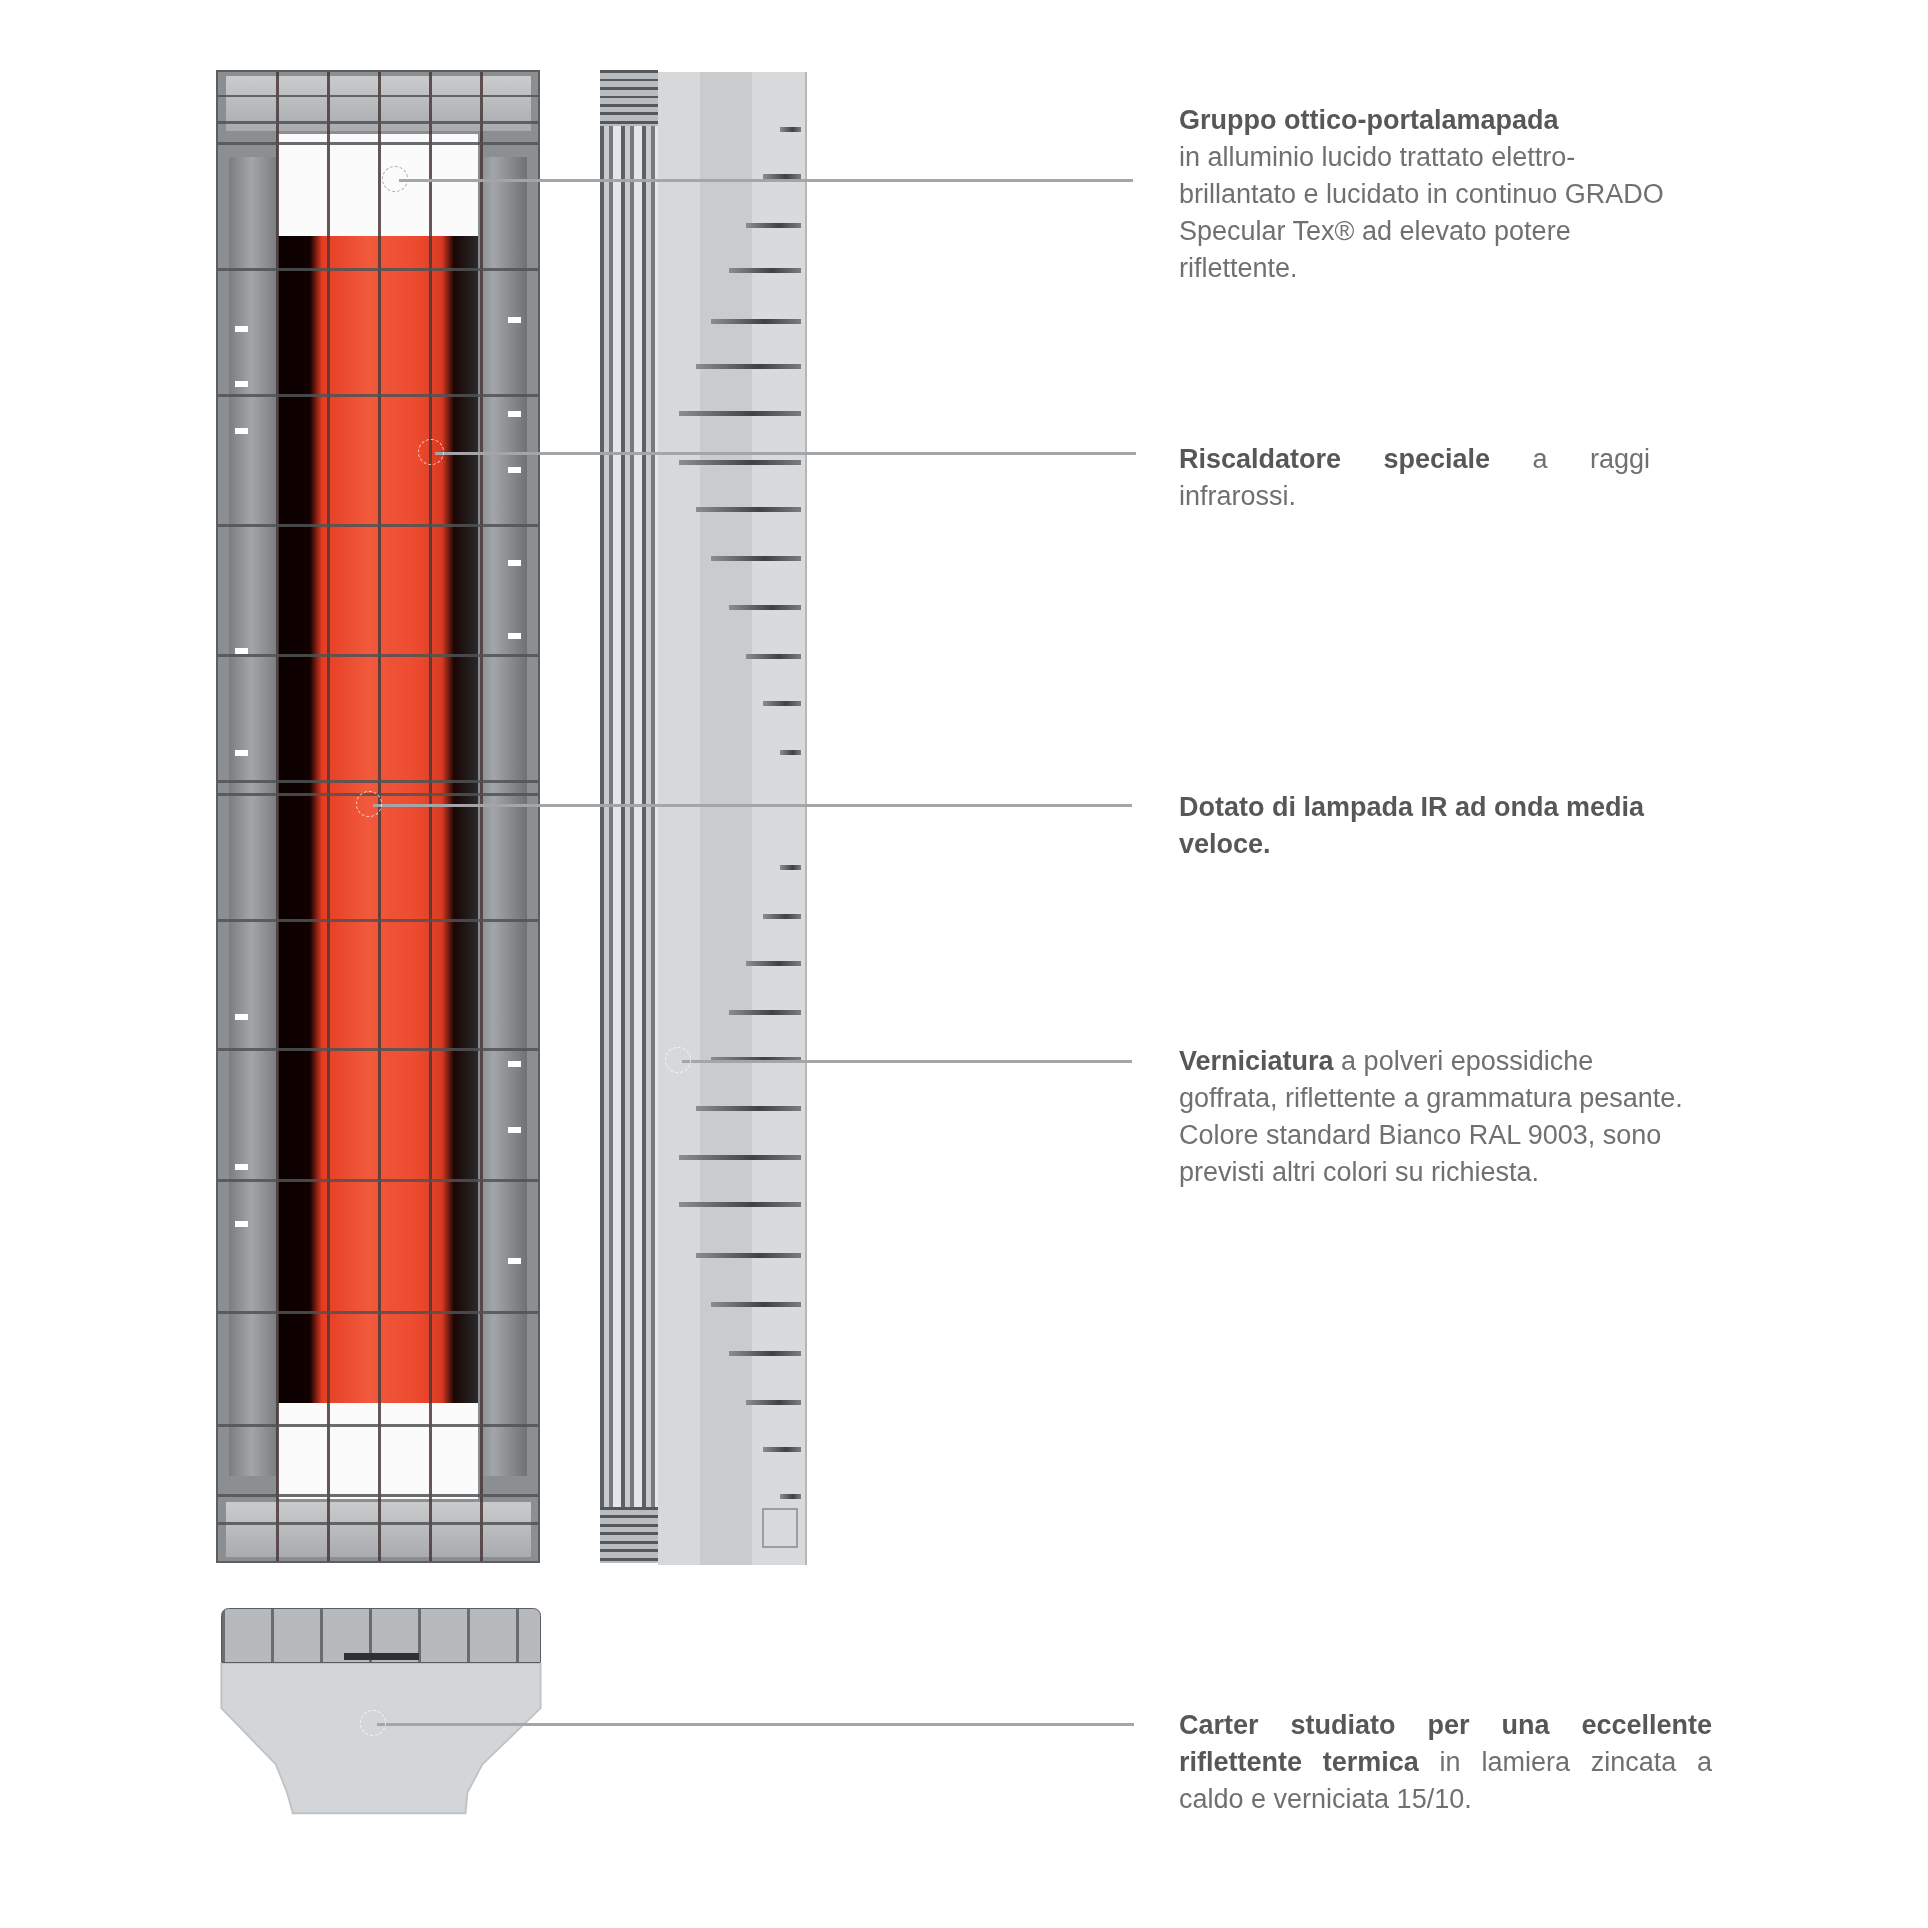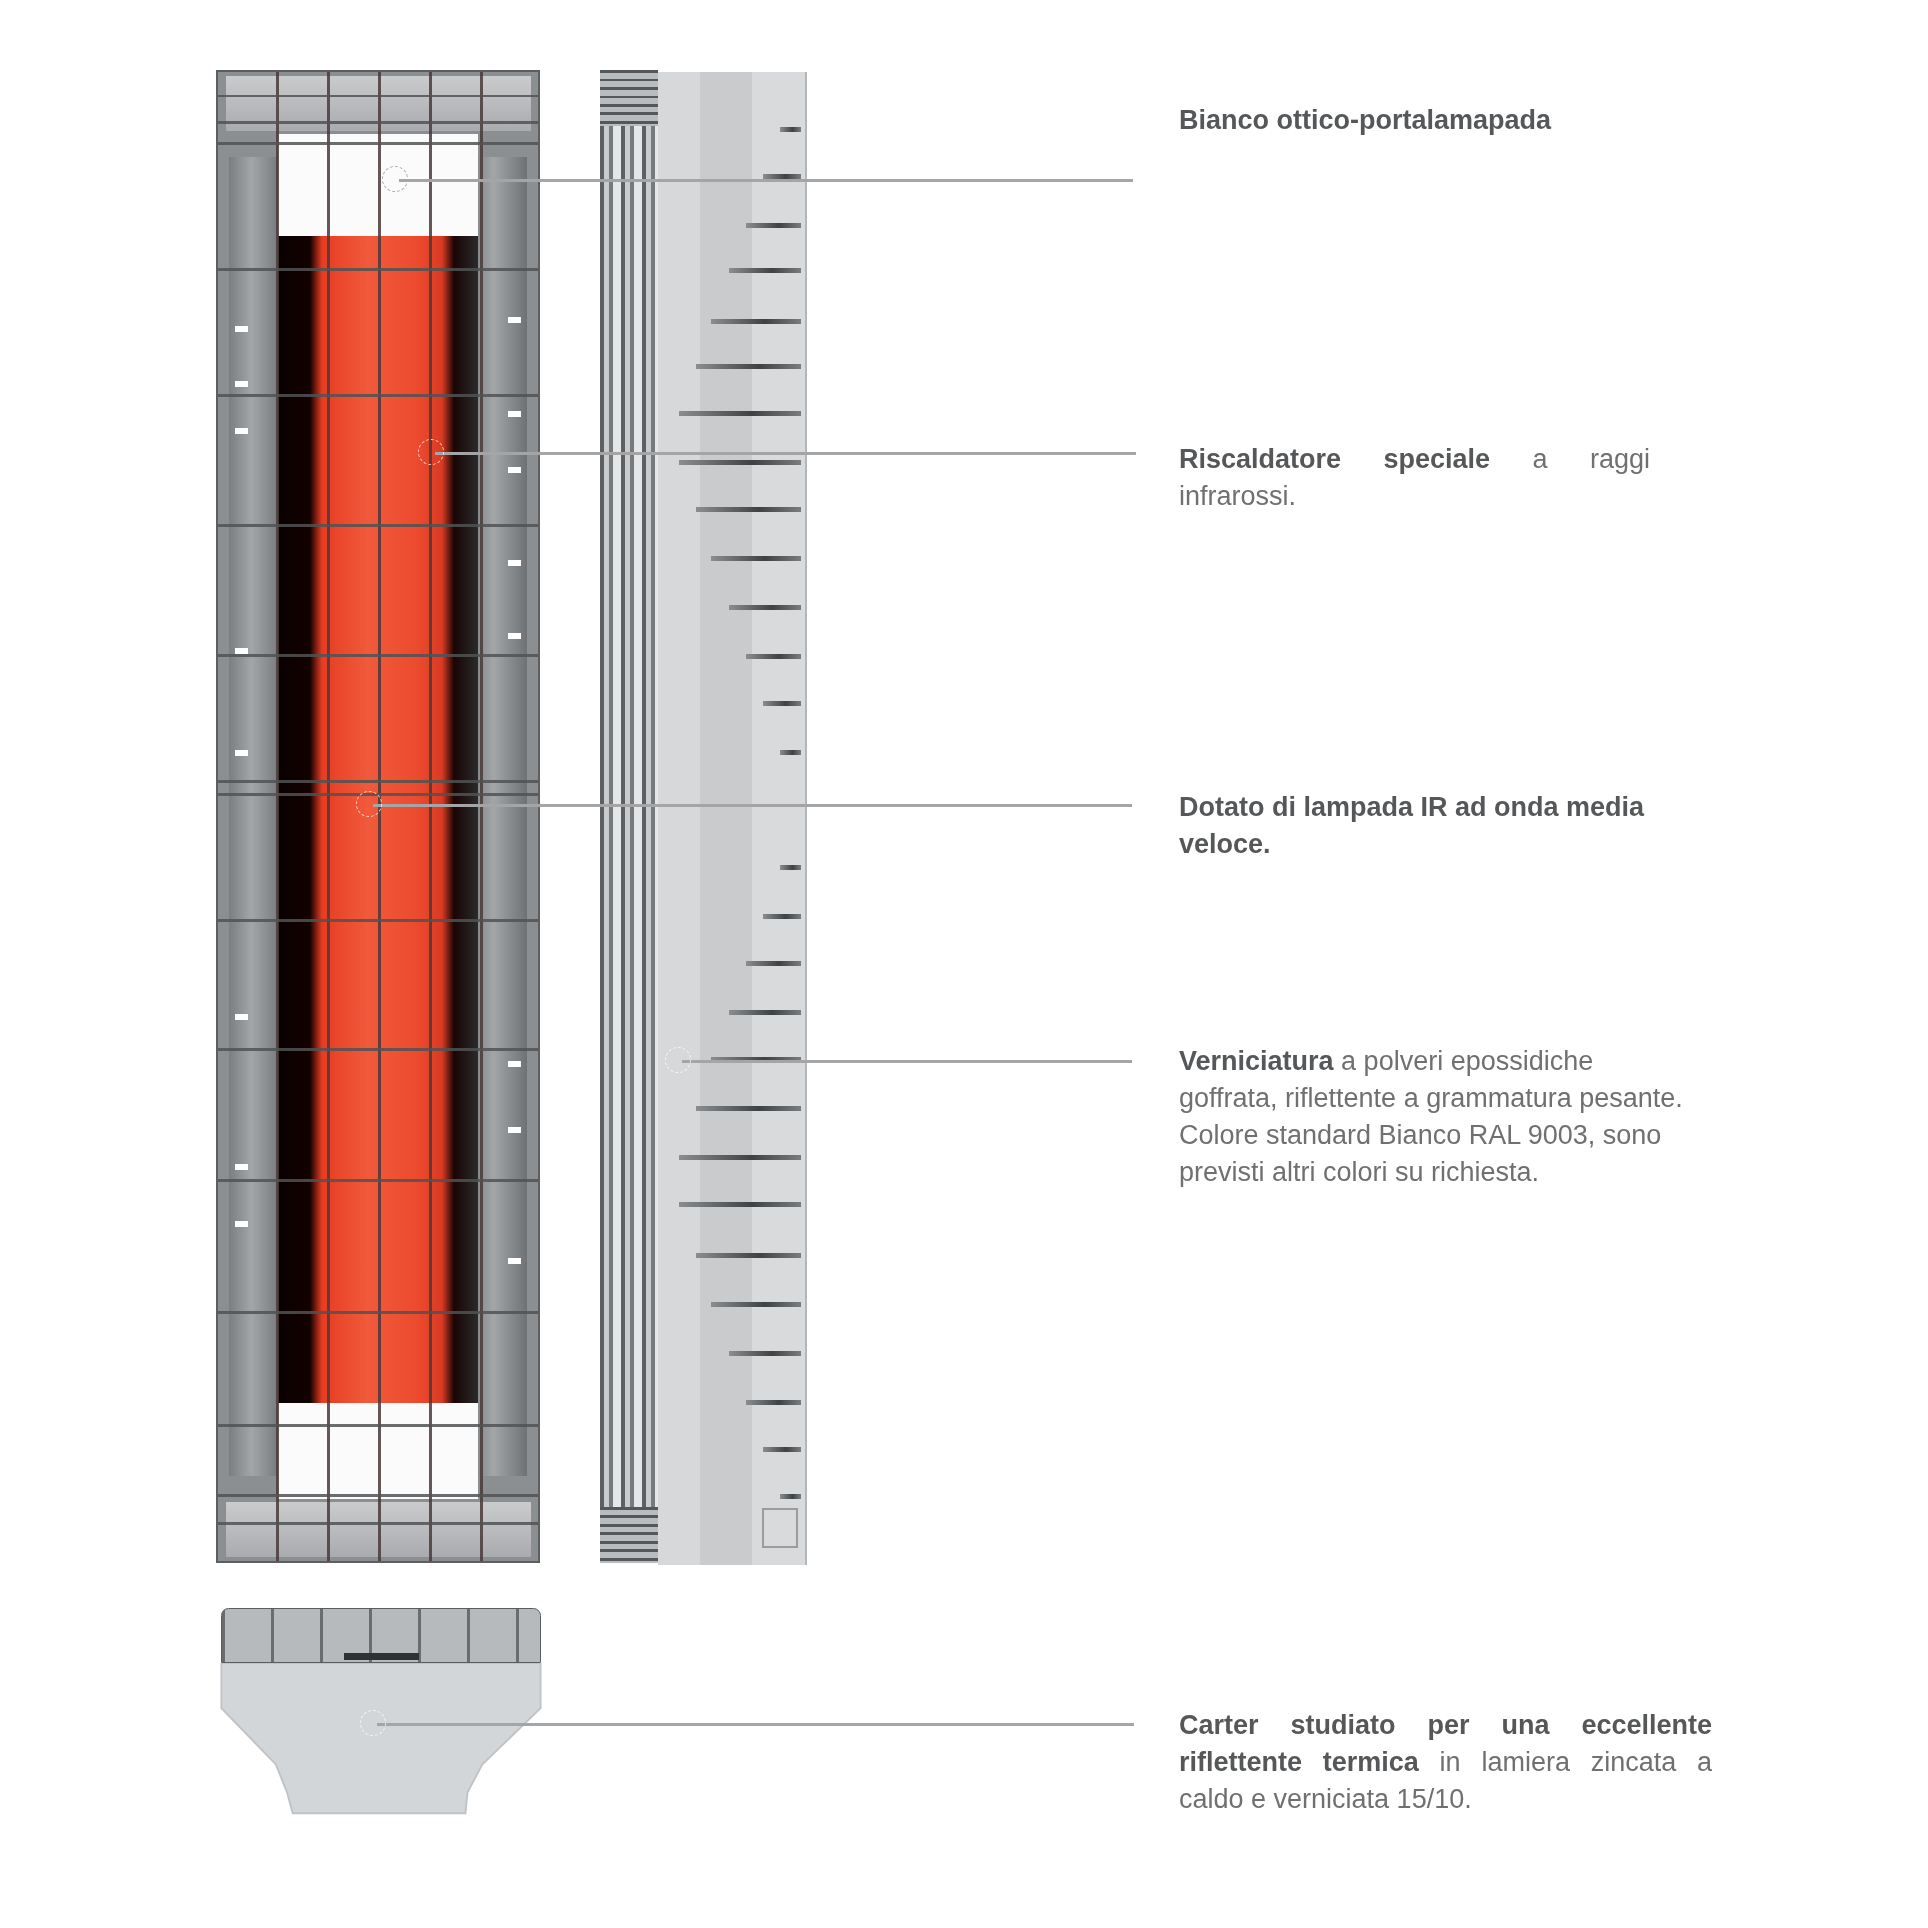--- a/index.html
+++ b/index.html
@@ -163,21 +163,22 @@
 <div class="callout-line" style="left:373px;top:804px;width:759px"></div>
 <div class="marker" style="left:356px;top:791px"></div>
 
 <div class="callout-line" style="left:682px;top:1060px;width:450px"></div>
 <div class="marker" style="left:665px;top:1047px"></div>
 
 <div class="callout-line" style="left:377px;top:1723px;width:757px"></div>
 <div class="marker" style="left:360px;top:1710px"></div>
 
 <div class="desc" style="top:102px;width:490px">
-  <b>Bianco ottico-portalamapada</b><br>
+  <b>Gruppo ottico-portalamapada</b><br>
+  <span>in alluminio lucido trattato elettro-brillantato e lucidato in continuo GRADO Specular Tex® ad elevato potere riflettente.</span>
 </div>
 
 <div class="desc justify" style="top:441px;width:471px">
   <b>Riscaldatore speciale</b>
   <span>a raggi infrarossi.</span>
 </div>
 
 <div class="desc" style="top:789px;width:480px">
   <b>Dotato di lampada IR ad onda media veloce.</b>
 </div>

